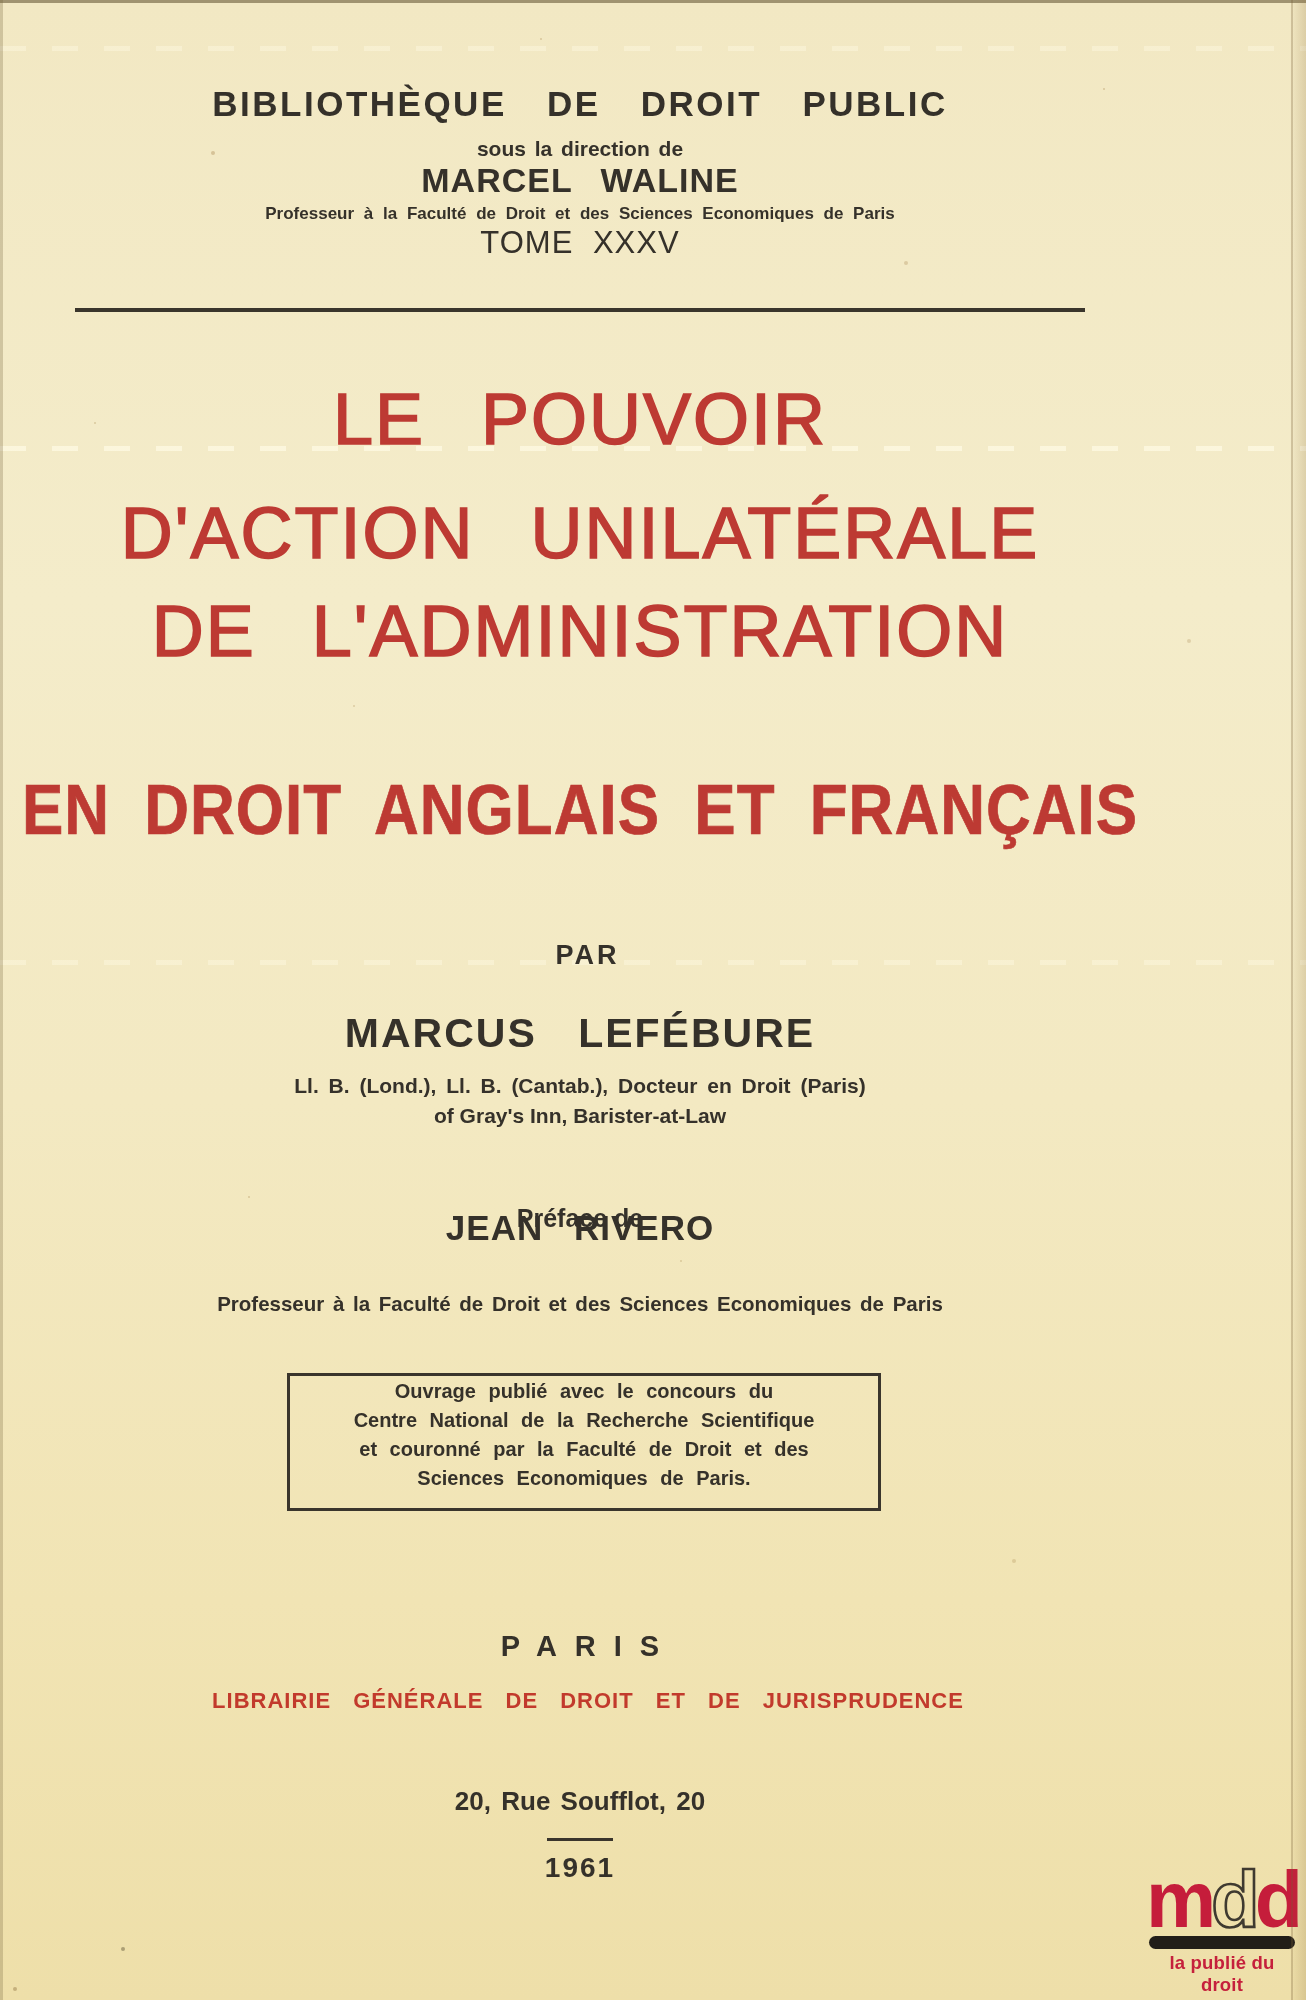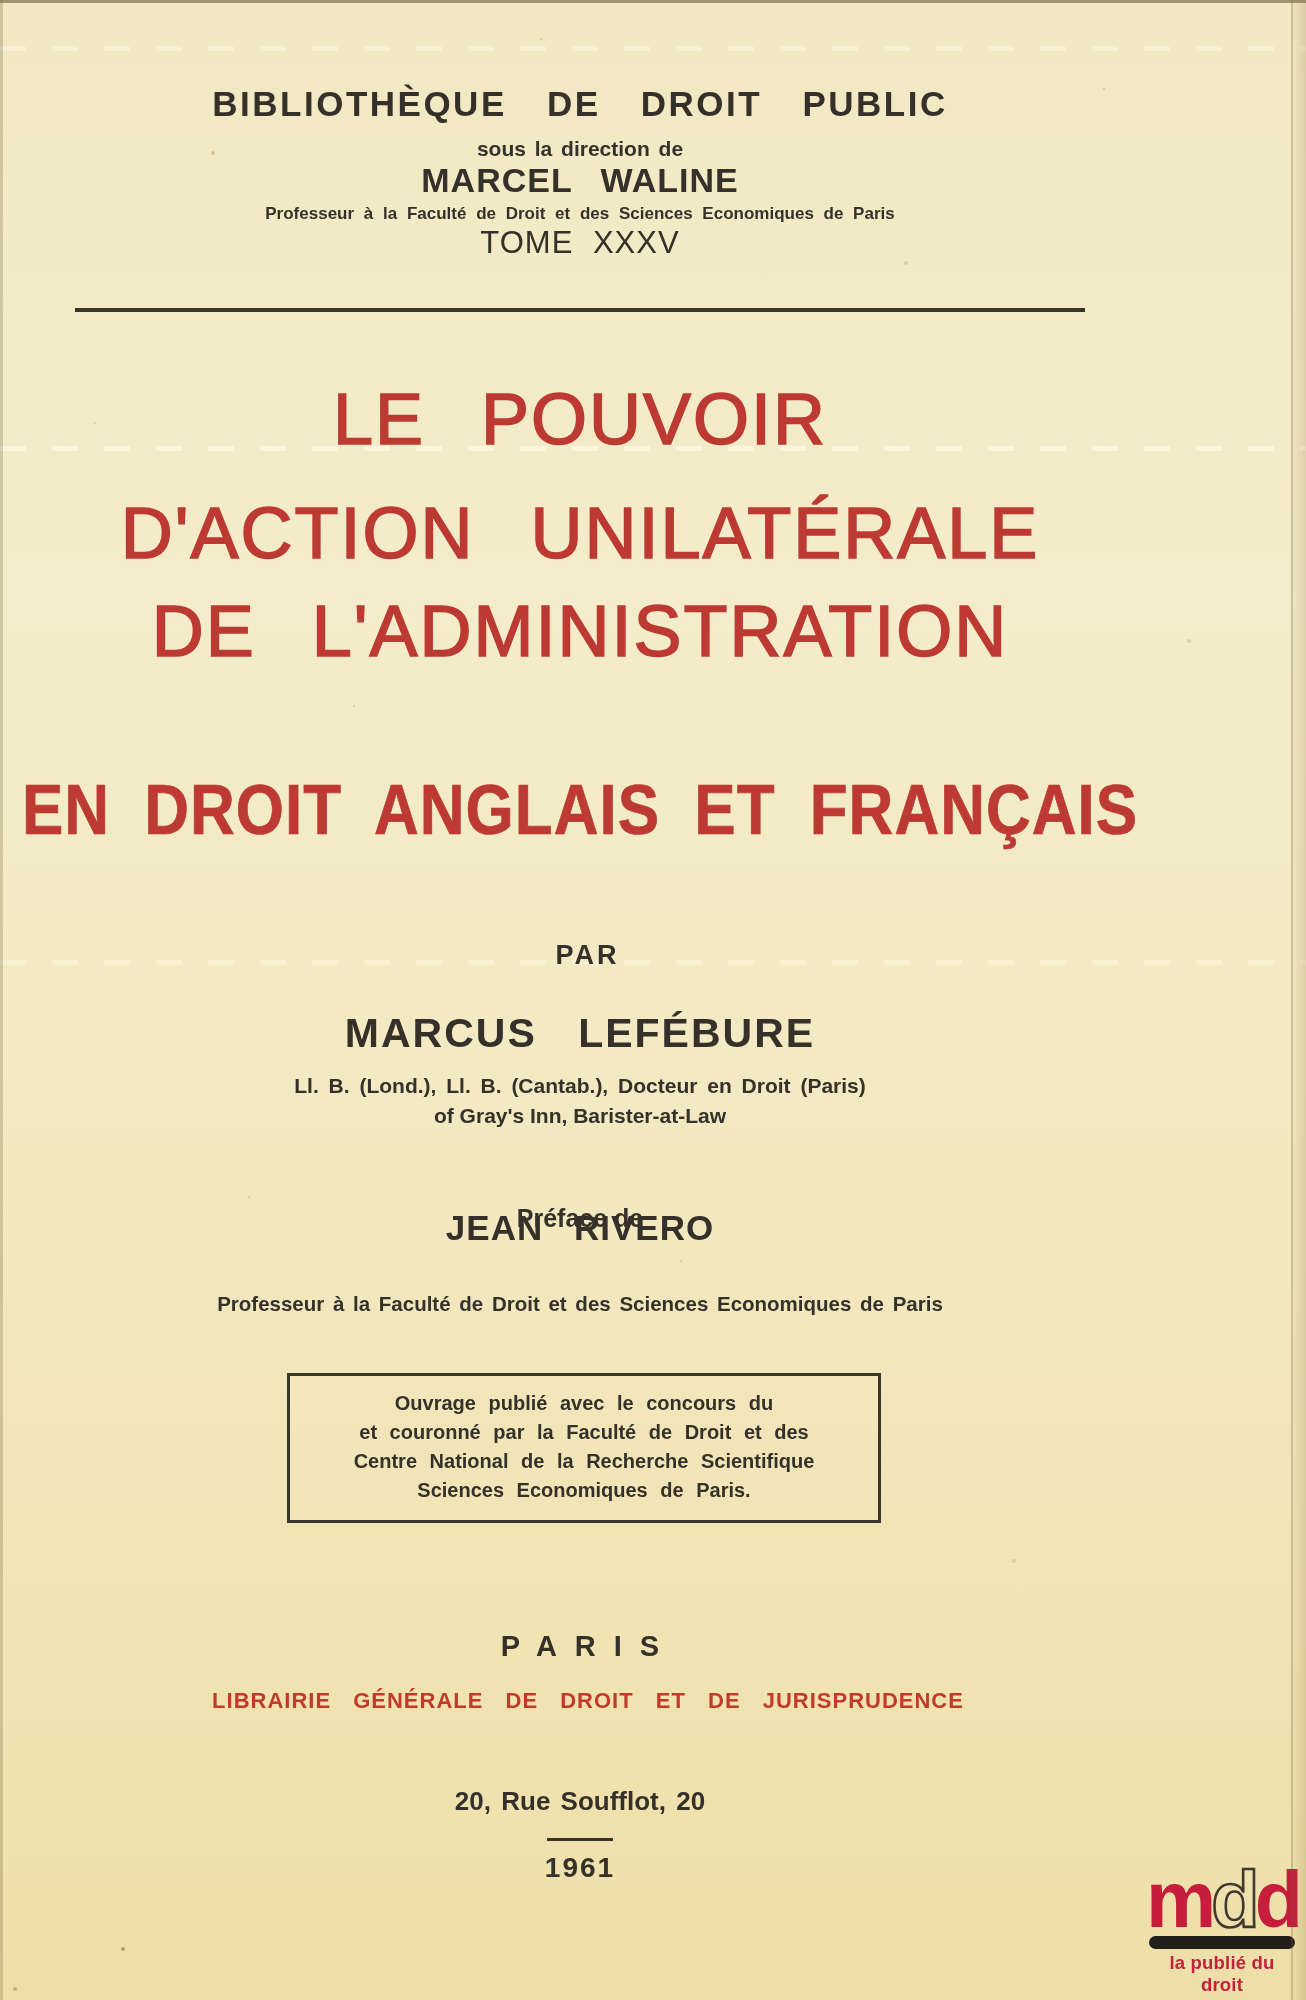--- a/index.html
+++ b/index.html
@@ -74,21 +74,21 @@
   .par      { top:940px;  font-size:27px; font-weight:bold; letter-spacing:3px;padding-left:15px; }
   .author   { top:1010px; font-size:41px; font-weight:bold; letter-spacing:2px; word-spacing:28px; }
   .cred     { top:1074px; font-size:21px; font-weight:bold; word-spacing:4px; }
   .affil    { top:1104px; font-size:21px; font-weight:bold; }
 
   .pref-label { top:1204px; font-size:25px; font-weight:bold; }
   .pref-name  { top:1208px; font-size:35px; font-weight:bold; letter-spacing:1px; word-spacing:20px; }
   .pref-title { top:1292px; font-size:20.5px; font-weight:bold; word-spacing:3px; }
 
   .notice-box { position:absolute; top:1373px; left:287px; width:594px;
-    border:3px solid #3a352c; padding:13px 10px 15px 10px; }
+    border:3px solid #3a352c; padding:1px 10px 15px 10px; }
   .notice-box div { font-size:20px; font-weight:bold; line-height:29px;
     word-spacing:7px; color:#35312a; }
 
   .city     { top:1630px; font-size:29px; font-weight:bold; letter-spacing:0.62em; text-indent:0.62em; }
   .pub      { top:1688px; font-size:22px; font-weight:bold; color:#c23a2c;
               letter-spacing:1px; word-spacing:15px;padding-left:16px; }
   .pub-names{ top:1736px; font-size:28px; font-weight:bold; letter-spacing:1px; word-spacing:6px; }
   .address  { top:1786px; font-size:26px; font-weight:bold; word-spacing:3px; }
   .rule-year { position:absolute; top:1838px; left:547px; width:66px; height:3px;
     background:#3a352c; }
@@ -132,22 +132,22 @@
     <div class="line author">MARCUS LEFÉBURE</div>
     <div class="line cred">Ll. B. (Lond.),  Ll. B. (Cantab.), Docteur en Droit (Paris)</div>
     <div class="line affil">of Gray's Inn, Barister-at-Law</div>
 
     <div class="line pref-label">Préface de</div>
     <div class="line pref-name">JEAN RIVERO</div>
     <div class="line pref-title">Professeur à la Faculté de Droit et des Sciences Economiques de Paris</div>
 
     <div class="notice-box">
       <div>Ouvrage publié avec le concours du</div>
+      <div>Centre National de la Recherche Scientifique</div>
       <div>et couronné par la Faculté de Droit et des</div>
-      <div>Centre National de la Recherche Scientifique</div>
       <div>Sciences Economiques de Paris.</div>
     </div>
 
     <div class="line city">PARIS</div>
     <div class="line pub">LIBRAIRIE GÉNÉRALE DE DROIT ET DE JURISPRUDENCE</div>
     <div class="line address">20, Rue Soufflot, 20</div>
     <div class="rule-year"></div>
     <div class="line year">1961</div>
 
   </div>

